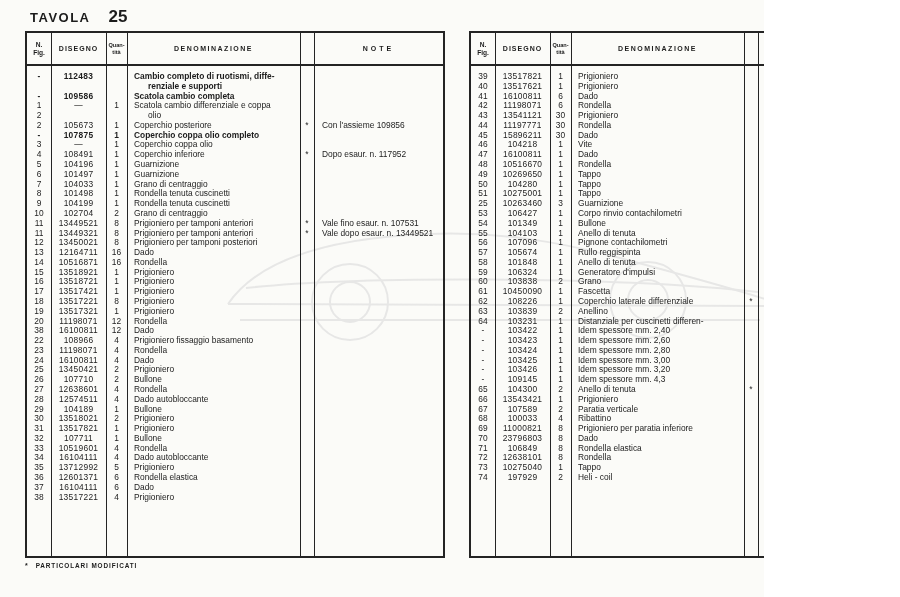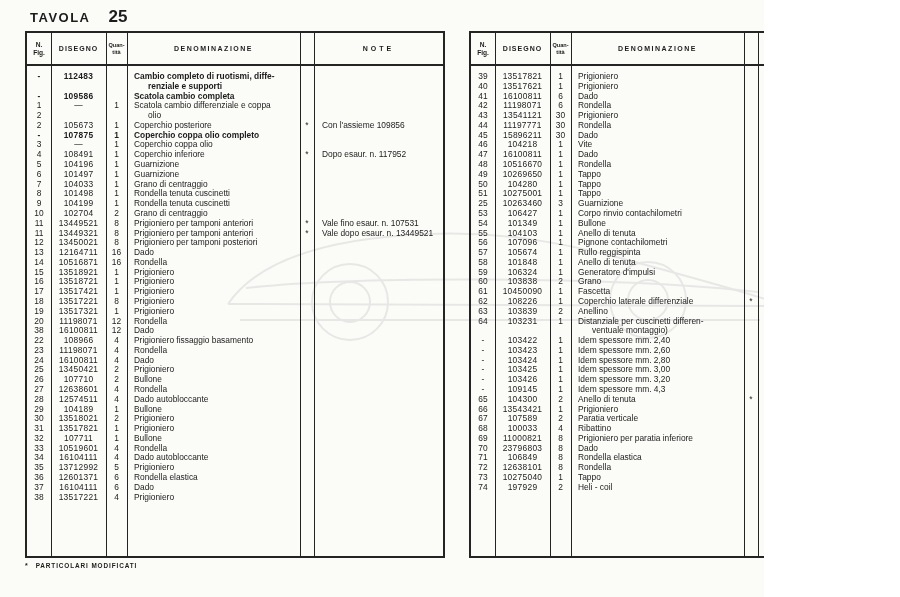--- a/index.html
+++ b/index.html
@@ -683,28 +683,20 @@
         </div>
         <div class="row">
           <div class="c fig">64</div>
           <div class="c disegno">103231</div>
           <div class="c qty">1</div>
           <div class="c denom">Distanziale per cuscinetti differen-</div>
           <div class="c star"></div>
           <div class="c note"></div>
         </div>
         <div class="row">
-          <div class="c fig"></div>
-          <div class="c disegno"></div>
-          <div class="c qty"></div>
-          <div class="c denom indent">ventuale montaggio)</div>
-          <div class="c star"></div>
-          <div class="c note"></div>
-        </div>
-        <div class="row">
           <div class="c fig">-</div>
           <div class="c disegno">103422</div>
           <div class="c qty">1</div>
           <div class="c denom">Idem spessore mm. 2,40</div>
           <div class="c star"></div>
           <div class="c note"></div>
         </div>
         <div class="row">
           <div class="c fig">-</div>
           <div class="c disegno">103423</div>

